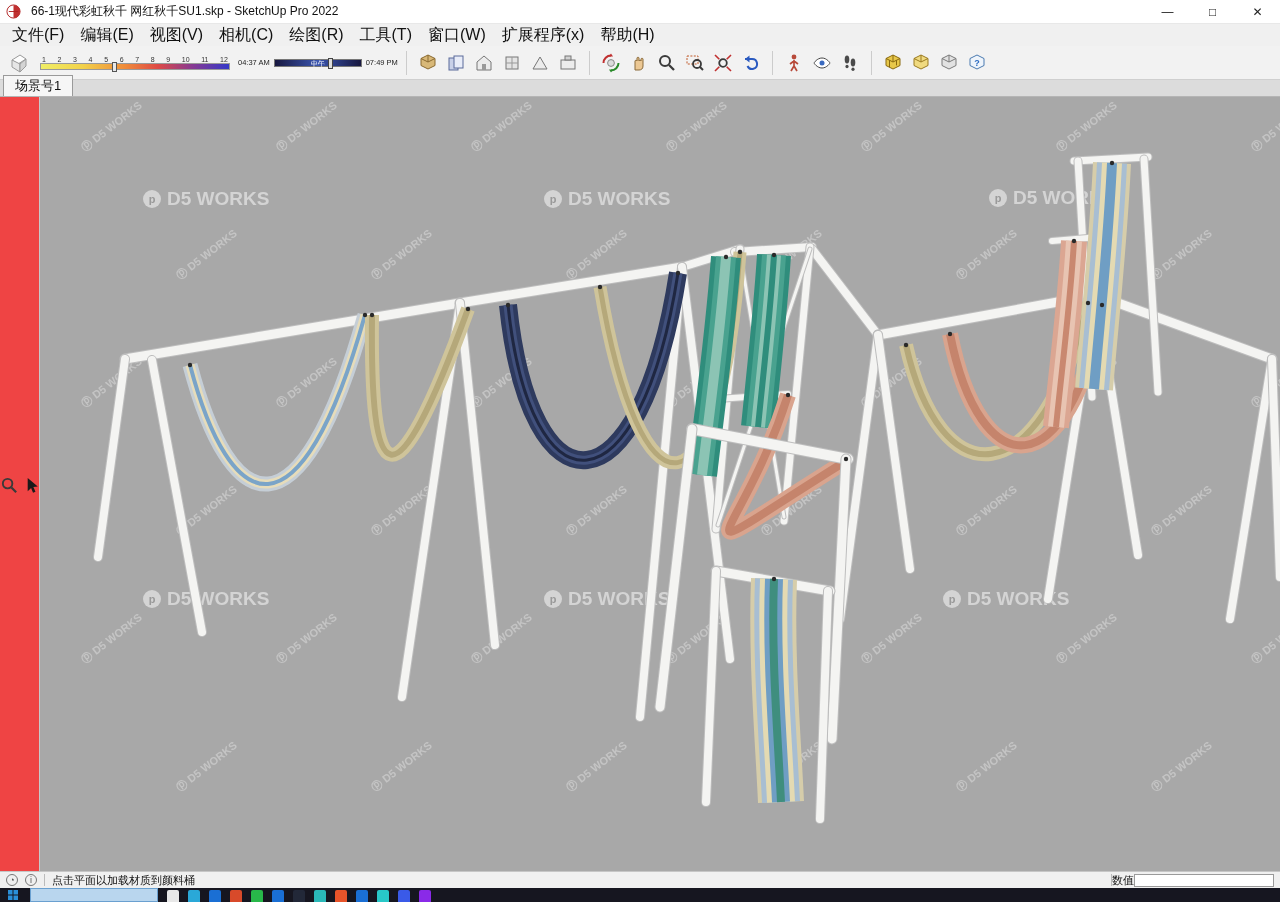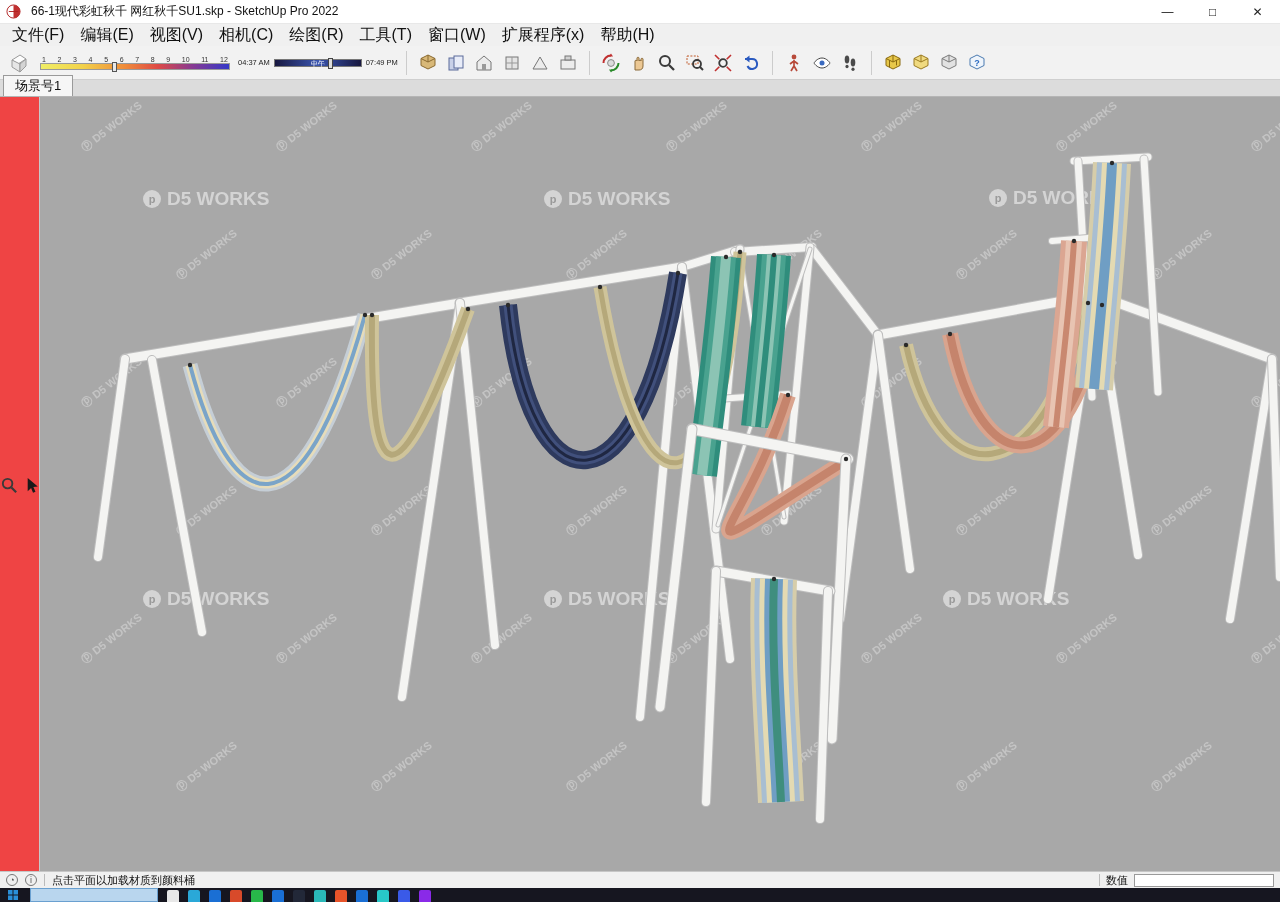--- a/index.html
+++ b/index.html
@@ -28,21 +28,21 @@
   .main{display:flex;height:774px}
   .left-toolbar{width:40px;background:#ef4444;border-right:1px solid #c8c8c8;display:flex;align-items:center;padding-top:3px;gap:3px;overflow:hidden}
   .tool{width:28px;height:25px;display:flex;align-items:center;justify-content:center;border-radius:2px}
   .tool svg{width:19px;height:19px}
   .tool.active{background:#cde3f7;border:1px solid #7ab0e0}
   .tool-arrow{width:0;height:0;border-left:4px solid transparent;border-right:4px solid transparent;border-top:5px solid #3a3a3a}
   .viewport{flex:1;position:relative;background:#a8a8a8;overflow:hidden}
   .viewport svg{display:block;width:100%;height:100%}
   .statusbar{height:17px;background:#f0f0f0;border-top:1px solid #c6c6c6;display:flex;align-items:center;font-size:11px;color:#111;gap:7px;padding:0 6px}
   .status-circle{width:12px;height:12px;border-radius:50%;border:1px solid #777;color:#555;font-size:9px;display:flex;align-items:center;justify-content:center}
-  .measure{margin-left:auto;display:flex;align-items:center;gap:6px}
+  .measure{margin-left:auto;display:flex;align-items:center;}
   .measure input{width:140px;height:13px;border:1px solid #9a9a9a;font-size:11px;background:#fff}
   .vdiv{width:1px;height:12px;background:#bbb}
   .taskbar{height:14px;background:#161620;display:flex;align-items:flex-start;gap:9px;padding-left:5px;overflow:hidden}
   .start-btn{width:16px;height:14px;display:flex;align-items:center;justify-content:center}
   .active-app{width:128px;height:14px;background:#b9d6ee;border:1px solid #6aa0d0}
   .tb-icon{width:12px;height:14px;border-radius:2px;margin-top:2px}
 </style>
 </head>
 <body>
 

